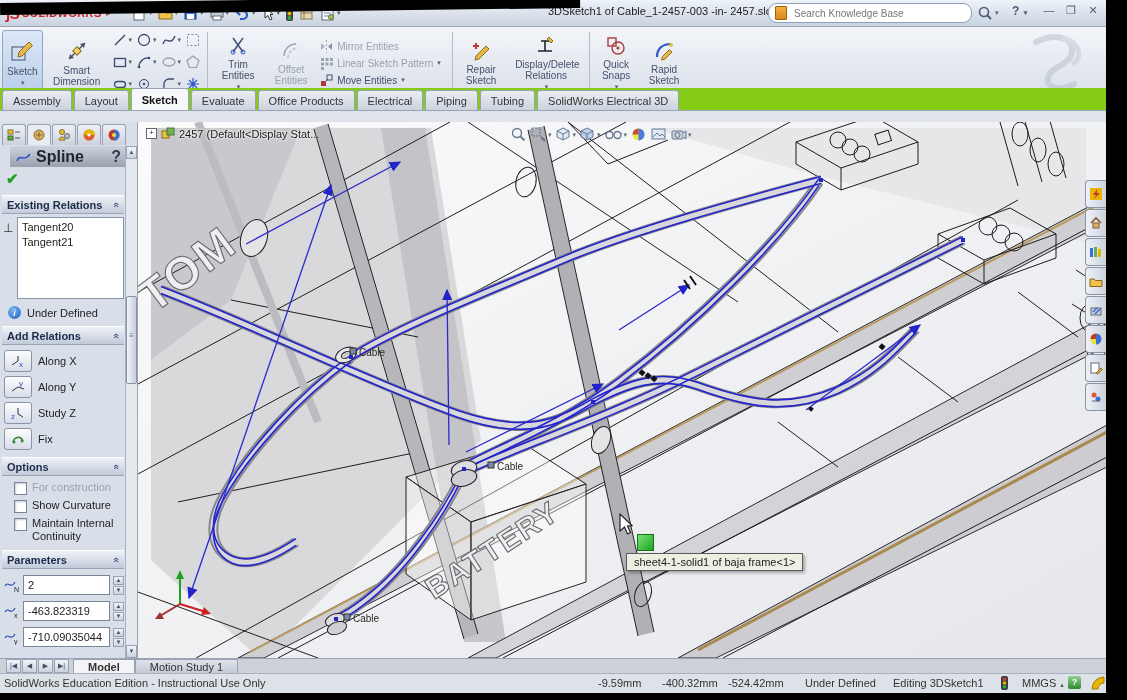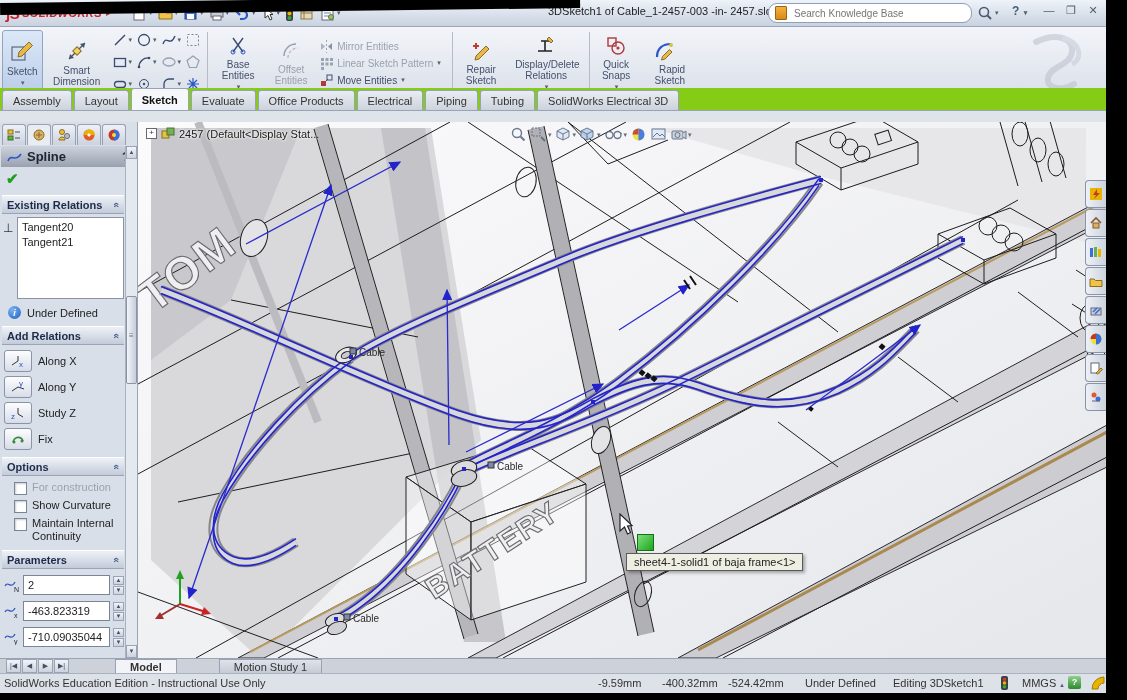--- a/index.html
+++ b/index.html
@@ -65,21 +65,21 @@
   .main{position:absolute;left:0;top:122px;width:1106px;height:536px;display:flex;}
 
   
   .pm{position:relative;width:137px;height:536px;background:#d9dfe8;border-right:1px solid #9aa4b5;
       flex:none;font-size:11px;color:#222;}
   .pm-tabs{display:flex;gap:1px;padding:2px 2px 0 2px;height:22px;}
   .pmtab{width:22px;height:20px;border:1px solid #98a2b2;border-bottom:none;border-radius:3px 3px 0 0;
          background:linear-gradient(#eef1f6,#ccd3de);display:flex;align-items:center;justify-content:center;}
   .pmtab.on{background:#e9edf3;}
   .pm-title{height:21px;background:linear-gradient(#cdd3dd,#99a1af);display:flex;align-items:center;
-            padding:0 6px;font-weight:bold;font-size:13px;color:#1e2430;border-radius:3px 3px 0 0;margin:0 1px;justify-content:flex-end;}
+            padding:0 6px;font-weight:bold;font-size:16px;color:#1e2430;border-radius:3px 3px 0 0;margin:0 10px;justify-content:flex-end;}
   .pm-title .q{margin-left:auto;font-weight:bold;color:#2e3b52;}
   .pm-ok{height:24px;display:flex;align-items:center;padding-left:6px;}
   .check{color:#1f9e1f;font-weight:bold;font-size:15px;}
   .pm-scroll{position:absolute;left:0;top:68px;right:11px;bottom:0;overflow:hidden;}
   .ghead{height:17px;margin:5px 2px 3px 2px;background:linear-gradient(#eef2f7,#c3cbda);
          border-top:1px solid #fff;border-bottom:1px solid #9aa4b5;display:flex;align-items:center;
          padding:0 5px;font-weight:bold;color:#1c2b4a;}
   .chev{margin-left:auto;color:#44608a;font-size:10px;transform:rotate(90deg);letter-spacing:-1px;}
   .er-row{display:flex;padding:0 2px 0 3px;}
   .rel-ic{width:14px;color:#333;font-size:12px;padding-top:4px;}
@@ -122,21 +122,21 @@
   .tooltip{position:absolute;left:488px;top:431px;background:#eeeee2;border:1px solid #5a5a5a;
            box-shadow:2px 2px 3px rgba(0,0,0,.3);font-size:11px;color:#222;padding:2px 7px;white-space:nowrap;}
 
   
   .taskpane{position:absolute;right:0;top:58px;width:21px;display:flex;flex-direction:column;gap:1px;z-index:30;}
   .tpi{width:20px;height:26px;border:1px solid #8a94a6;border-right:none;border-radius:4px 0 0 4px;
        background:linear-gradient(90deg,#eef1f6,#ccd3de);display:flex;align-items:center;justify-content:center;}
 
   
   .btabs{position:absolute;left:0;top:658px;width:1106px;height:15px;background:#ccd1da;
-         border-top:1px solid #9aa4b5;display:flex;align-items:flex-end;font-size:11px;gap:42px;}
+         border-top:1px solid #9aa4b5;display:flex;align-items:flex-end;font-size:11px;}
   .nav{display:flex;gap:1px;margin:0 4px 1px 6px;}
   .nav span{width:13px;height:12px;border:1px solid #9aa4b5;background:linear-gradient(#f2f4f8,#ccd3de);
             font-size:7px;line-height:12px;text-align:center;color:#44506a;}
   .btab{height:14px;padding:0 14px;display:flex;align-items:center;border:1px solid #98a2b2;border-bottom:none;
         background:linear-gradient(#dfe3ea,#c3c9d4);color:#333;}
   .btab.active{background:#f2f4f7;font-weight:bold;}
   .statusbar{position:absolute;left:0;top:673px;width:1106px;height:19px;background:#dde1e8;
              border-top:1px solid #aab2c0;font-size:11px;color:#333;}
   .statusbar .sb-item{position:absolute;top:3px;white-space:nowrap;}
   .helpgreen{width:13px;height:13px;border-radius:2px;background:linear-gradient(#8ed08e,#2c8a2c);
@@ -338,21 +338,21 @@
               </svg>
             </span>
       </div>
       <div class="rsep"></div>
       <div class="bigbtn" style="width:46px;">
         <svg width="22" height="22">
               <path d="M6 3 L16 17 M16 3 L6 17" stroke="#3a4a70" stroke-width="1.4"></path>
               <circle cx="6" cy="17" r="2" fill="none" stroke="#2a56c6"></circle>
               <circle cx="16" cy="17" r="2" fill="none" stroke="#2a56c6"></circle>
             </svg>
-        <span class="lbl">Base Entities</span>
+        <span class="lbl">Trim Entities</span>
             <span class="dd">▾</span>
       </div>
       <div class="bigbtn" style="width:44px;">
         <svg width="22" height="22">
               <path d="M4 16 A12 12 0 0 1 16 4" fill="none" stroke="#99a0ad" stroke-width="1.5"></path>
               <path d="M8 18 A10 10 0 0 1 18 8" fill="none" stroke="#b9bec8" stroke-width="1.5" stroke-dasharray="3 2"></path>
             </svg>
         <span class="lbl graylbl">Offset Entities</span>
       </div>
       <div class="stackcol" style="width:128px;">
@@ -408,21 +408,21 @@
       <div class="rsep"></div>
       <div class="bigbtn" style="width:38px;">
         <svg width="22" height="22">
               <rect x="3" y="3" width="8" height="8" fill="none" stroke="#b03a3a" stroke-width="1.4"></rect>
               <circle cx="13" cy="13" r="6" fill="none" stroke="#b03a3a" stroke-width="1.4"></circle>
               <circle cx="13" cy="13" r="1.6" fill="#b03a3a"></circle>
             </svg>
         <span class="lbl">Quick Snaps</span>
             <span class="dd">▾</span>
       </div>
-      <div class="bigbtn" style="width:42px;text-align:right;">
+      <div class="bigbtn" style="width:42px;">
         <svg width="22" height="22">
               <path d="M4 17 C4 8 10 4 18 4" fill="none" stroke="#2a56c6" stroke-width="2.2"></path>
               <path d="M12 19 L19 12 l-2.5 -2.5 L9.5 16.5 l-1 3.5 z" fill="#e8b84a" stroke="#8a6d1f"></path>
               <circle cx="18" cy="5" r="2" fill="#d8c23a"></circle>
             </svg>
         <span class="lbl">Rapid Sketch</span>
       </div>
     </div>
     <svg class="ds-mark" viewBox="0 0 70 68">
           <path d="M14 14 C34 4 52 10 50 24 C48 38 28 38 26 50 C24 60 38 64 52 56" fill="none" stroke="#b9c0cc" stroke-width="6" stroke-linecap="round"></path>

